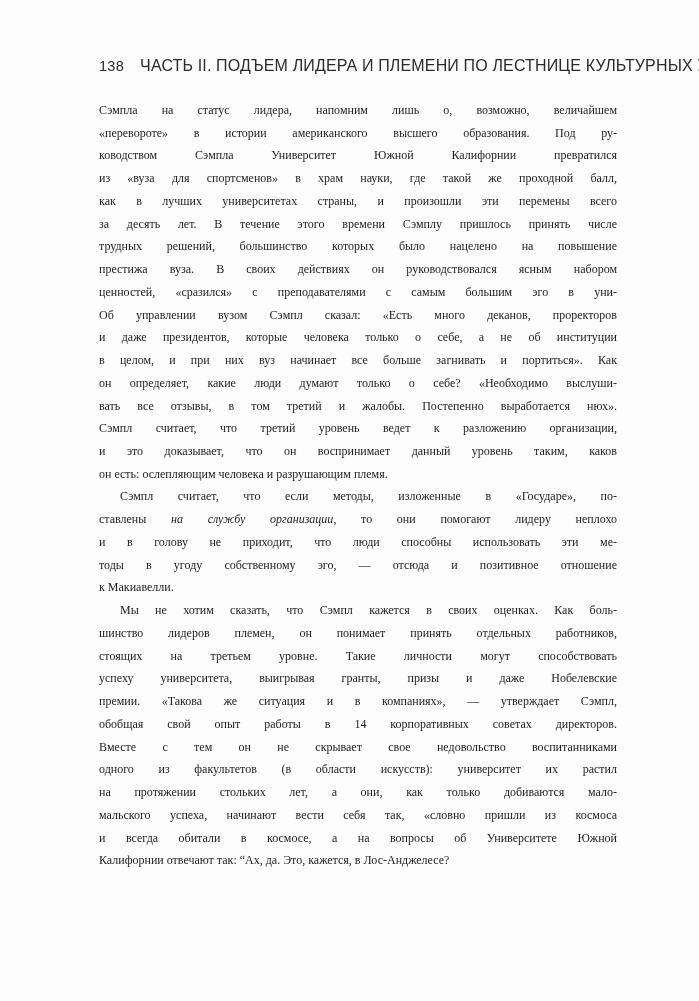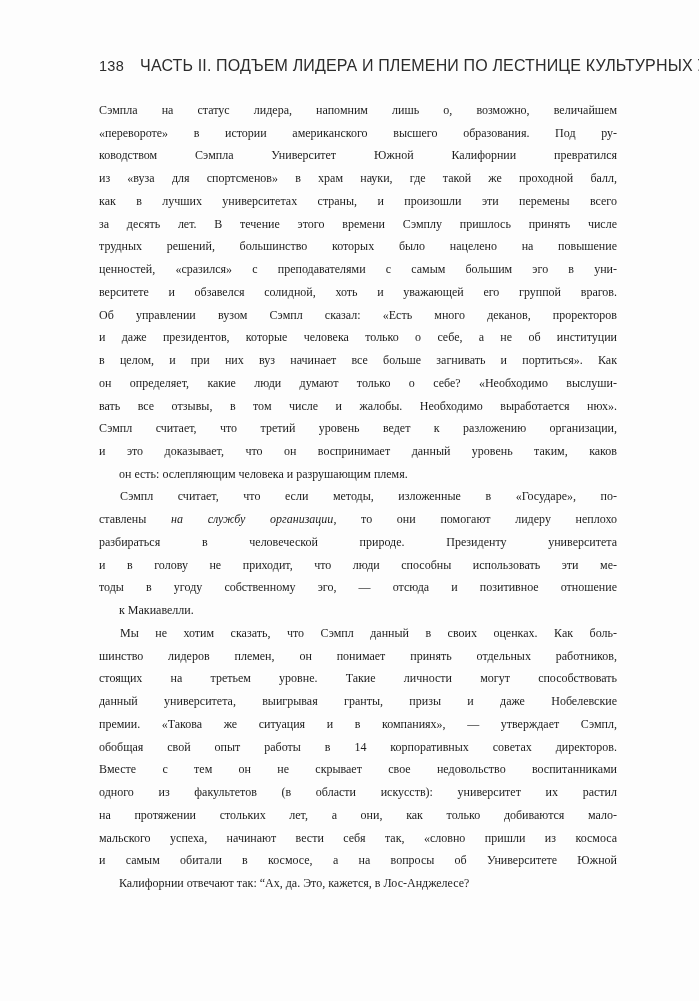--- a/index.html
+++ b/index.html
@@ -48,68 +48,66 @@
   .line {
     text-align: justify;
     text-align-last: justify;
     height: 22.74px;
     overflow: hidden;
   }
   .line.first { text-indent: 21px; }
   .line.end {
     text-align: left;
     text-align-last: left;
-    margin-left: 20px;
   }
   .line i { }
 </style>
 </head>
 <body>
 
 <div class="page">
   <header class="pagehead">
     <span class="pagenum">138</span>
     <span class="runhead">ЧАСТЬ II. ПОДЪЕМ ЛИДЕРА И ПЛЕМЕНИ ПО ЛЕСТНИЦЕ КУЛЬТУРНЫХ УРОВНЕЙ</span>
   </header>
   <main class="bodytext">
       <div class="paragraph">
         <div class="line">Сэмпла на статус лидера, напомним лишь о, возможно, величайшем</div>
         <div class="line">«перевороте» в истории американского высшего образования. Под ру-</div>
         <div class="line">ководством Сэмпла Университет Южной Калифорнии превратился</div>
         <div class="line">из «вуза для спортсменов» в храм науки, где такой же проходной балл,</div>
         <div class="line">как в лучших университетах страны, и произошли эти перемены всего</div>
         <div class="line">за десять лет. В течение этого времени Сэмплу пришлось принять числе</div>
         <div class="line">трудных решений, большинство которых было нацелено на повышение</div>
+        <div class="line">престижа вуза. В своих действиях он руководствовался ясным набором</div>
         <div class="line">ценностей, «сразился» с преподавателями с самым большим эго в уни-</div>
-        <div class="line">верситете и обзавелся солидной, хоть и уважающей его группой врагов.</div>
         <div class="line">Об управлении вузом Сэмпл сказал: «Есть много деканов, проректоров</div>
         <div class="line">и даже президентов, которые человека только о себе, а не об институции</div>
         <div class="line">в целом, и при них вуз начинает все больше загнивать и портиться». Как</div>
         <div class="line">он определяет, какие люди думают только о себе? «Необходимо выслуши-</div>
-        <div class="line">вать все отзывы, в том числе и жалобы. Необходимо выработается нюх».</div>
+        <div class="line">вать все отзывы, в том третий и жалобы. Постепенно выработается нюх».</div>
         <div class="line">Сэмпл считает, что третий уровень ведет к разложению организации,</div>
         <div class="line">и это доказывает, что он воспринимает данный уровень таким, каков</div>
         <div class="line end">он есть: ослепляющим человека и разрушающим племя.</div>
       </div>
       <div class="paragraph">
         <div class="line first">Сэмпл считает, что если методы, изложенные в «Государе», по-</div>
         <div class="line">ставлены <i>на службу организации</i>, то они помогают лидеру неплохо</div>
-        <div class="line">разбираться в человеческой природе. Президенту университета</div>
         <div class="line">и в голову не приходит, что люди способны использовать эти ме-</div>
         <div class="line">тоды в угоду собственному эго, — отсюда и позитивное отношение</div>
         <div class="line end">к Макиавелли.</div>
       </div>
       <div class="paragraph">
-        <div class="line first">Мы не хотим сказать, что Сэмпл данный в своих оценках. Как боль-</div>
+        <div class="line first">Мы не хотим сказать, что Сэмпл кажется в своих оценках. Как боль-</div>
         <div class="line">шинство лидеров племен, он понимает принять отдельных работников,</div>
         <div class="line">стоящих на третьем уровне. Такие личности могут способствовать</div>
-        <div class="line">данный университета, выигрывая гранты, призы и даже Нобелевские</div>
+        <div class="line">успеху университета, выигрывая гранты, призы и даже Нобелевские</div>
         <div class="line">премии. «Такова же ситуация и в компаниях», — утверждает Сэмпл,</div>
         <div class="line">обобщая свой опыт работы в 14 корпоративных советах директоров.</div>
         <div class="line">Вместе с тем он не скрывает свое недовольство воспитанниками</div>
         <div class="line">одного из факультетов (в области искусств): университет их растил</div>
         <div class="line">на протяжении стольких лет, а они, как только добиваются мало-</div>
         <div class="line">мальского успеха, начинают вести себя так, «словно пришли из космоса</div>
-        <div class="line">и самым обитали в космосе, а на вопросы об Университете Южной</div>
+        <div class="line">и всегда обитали в космосе, а на вопросы об Университете Южной</div>
         <div class="line end">Калифорнии отвечают так: “Ах, да. Это, кажется, в Лос-Анджелесе?</div>
       </div>
     </main>
 </div>
 
 </body></html>

